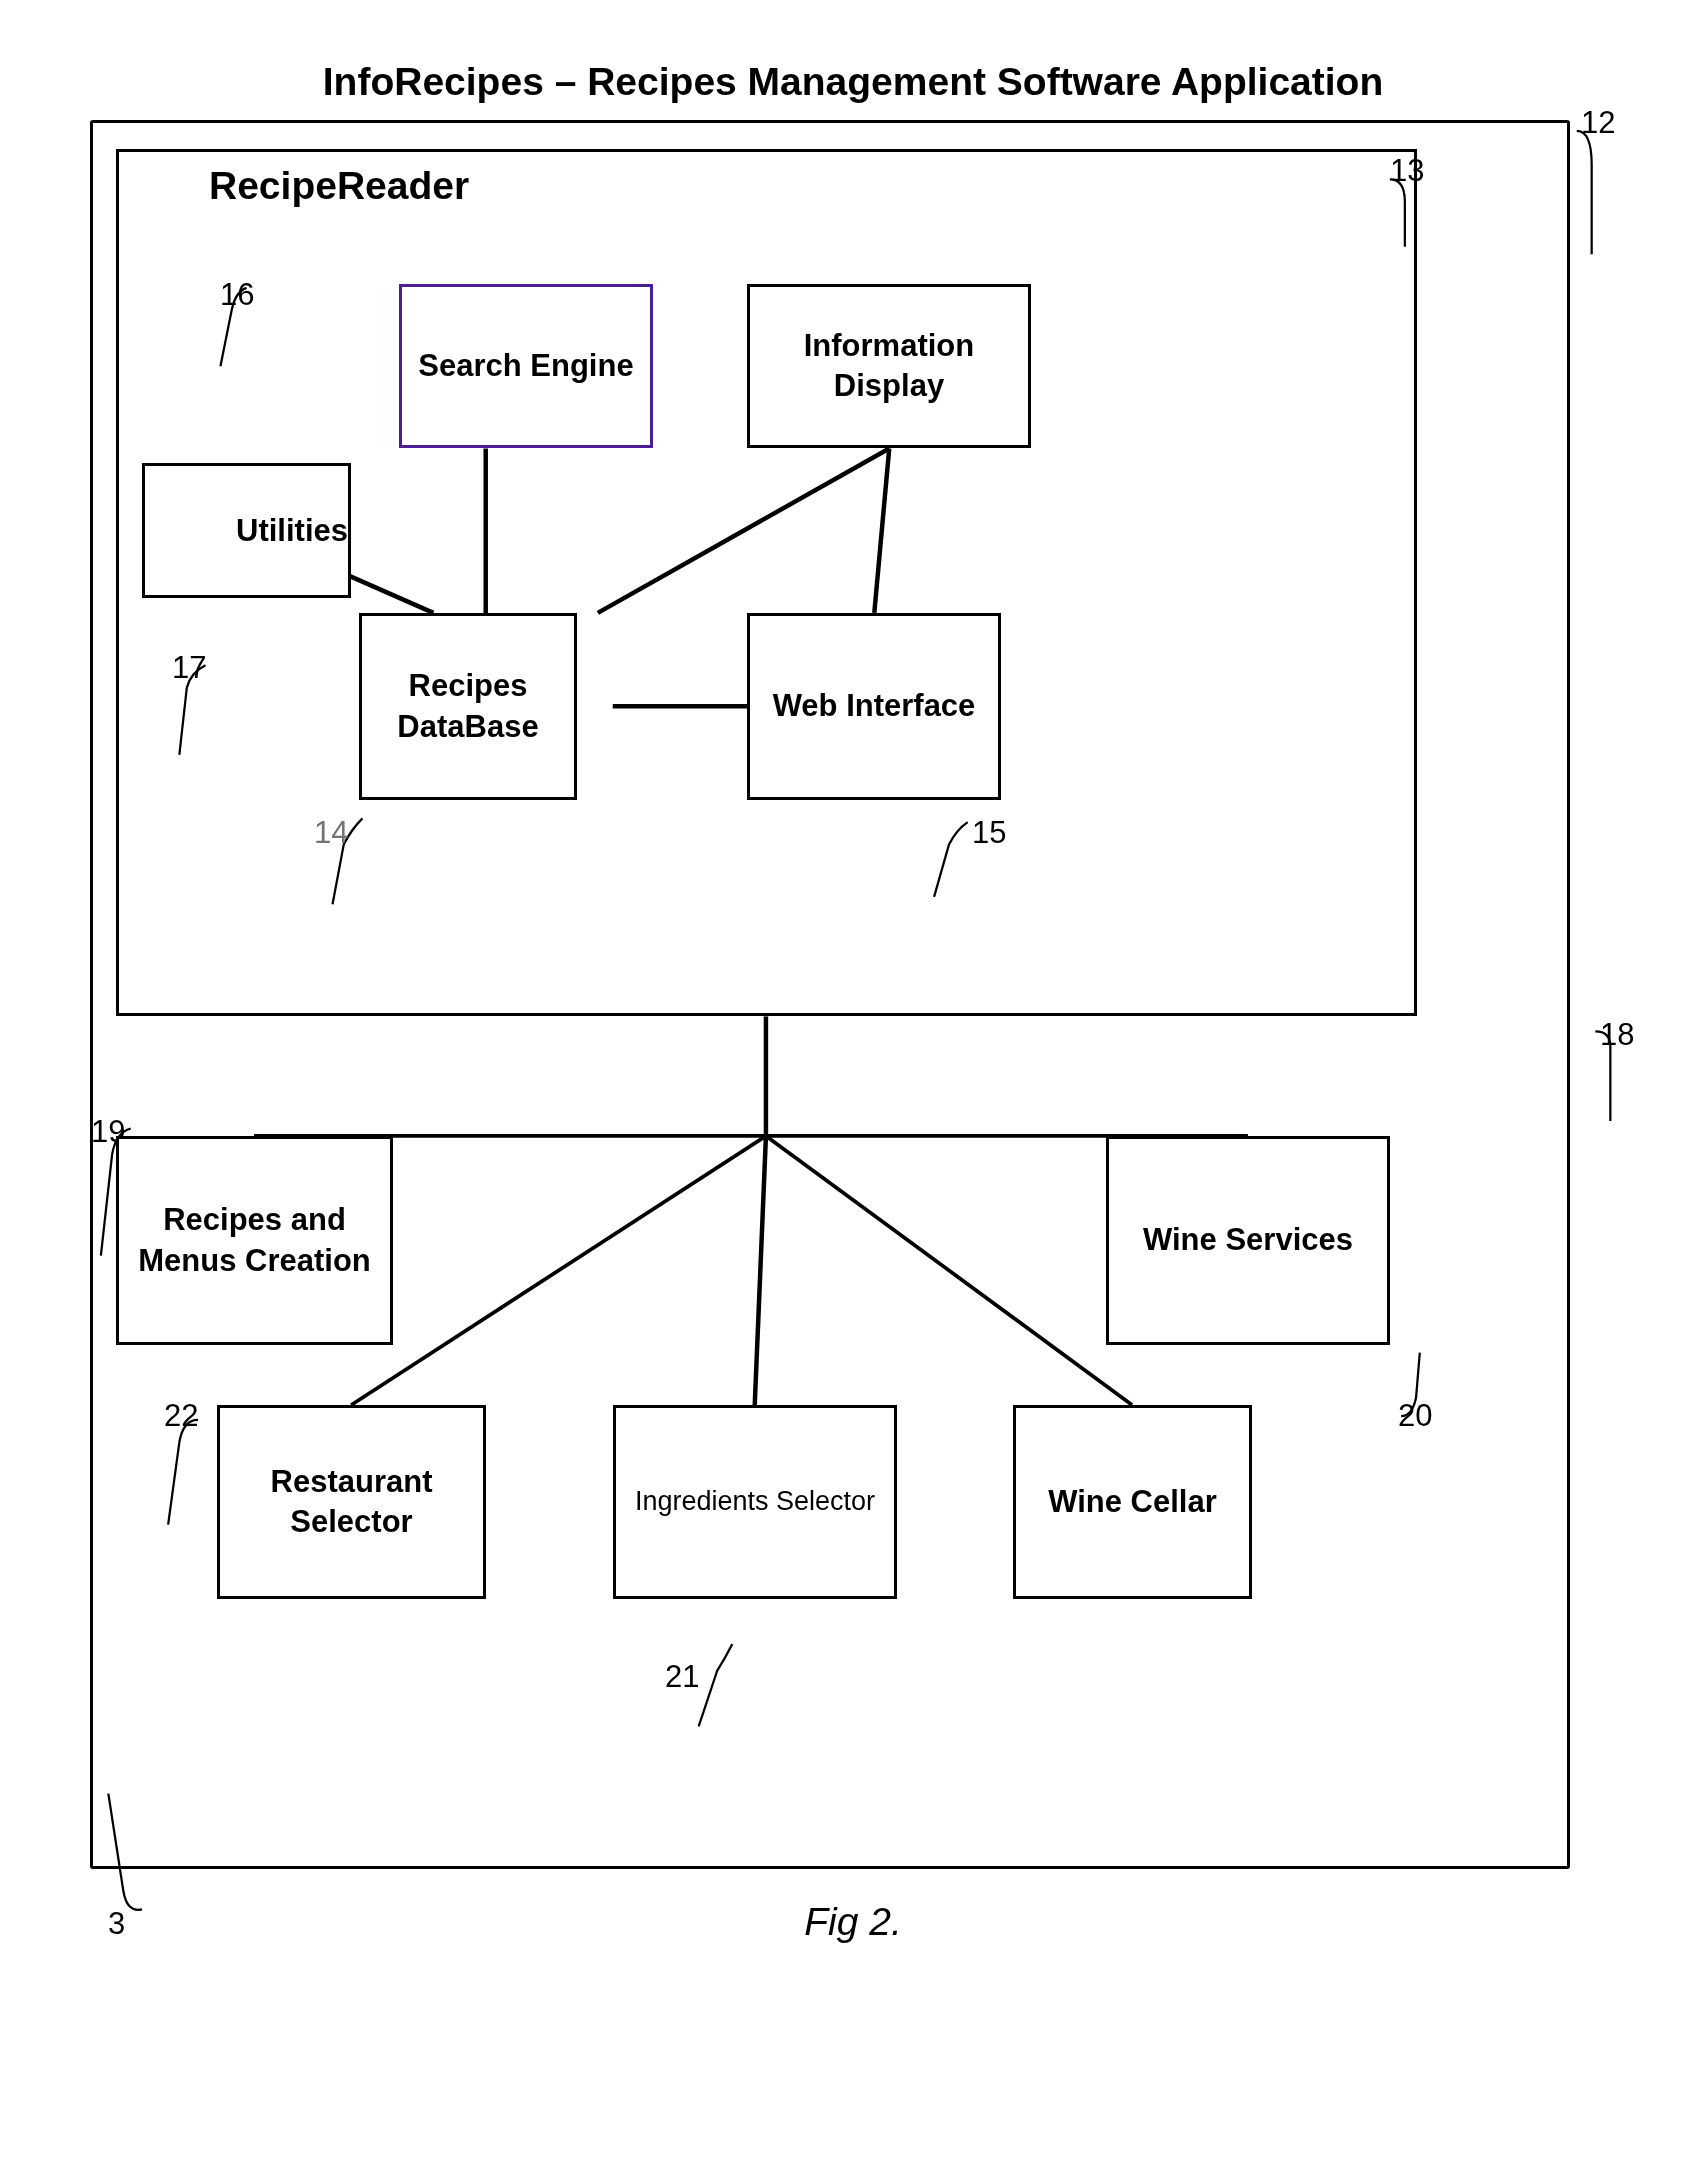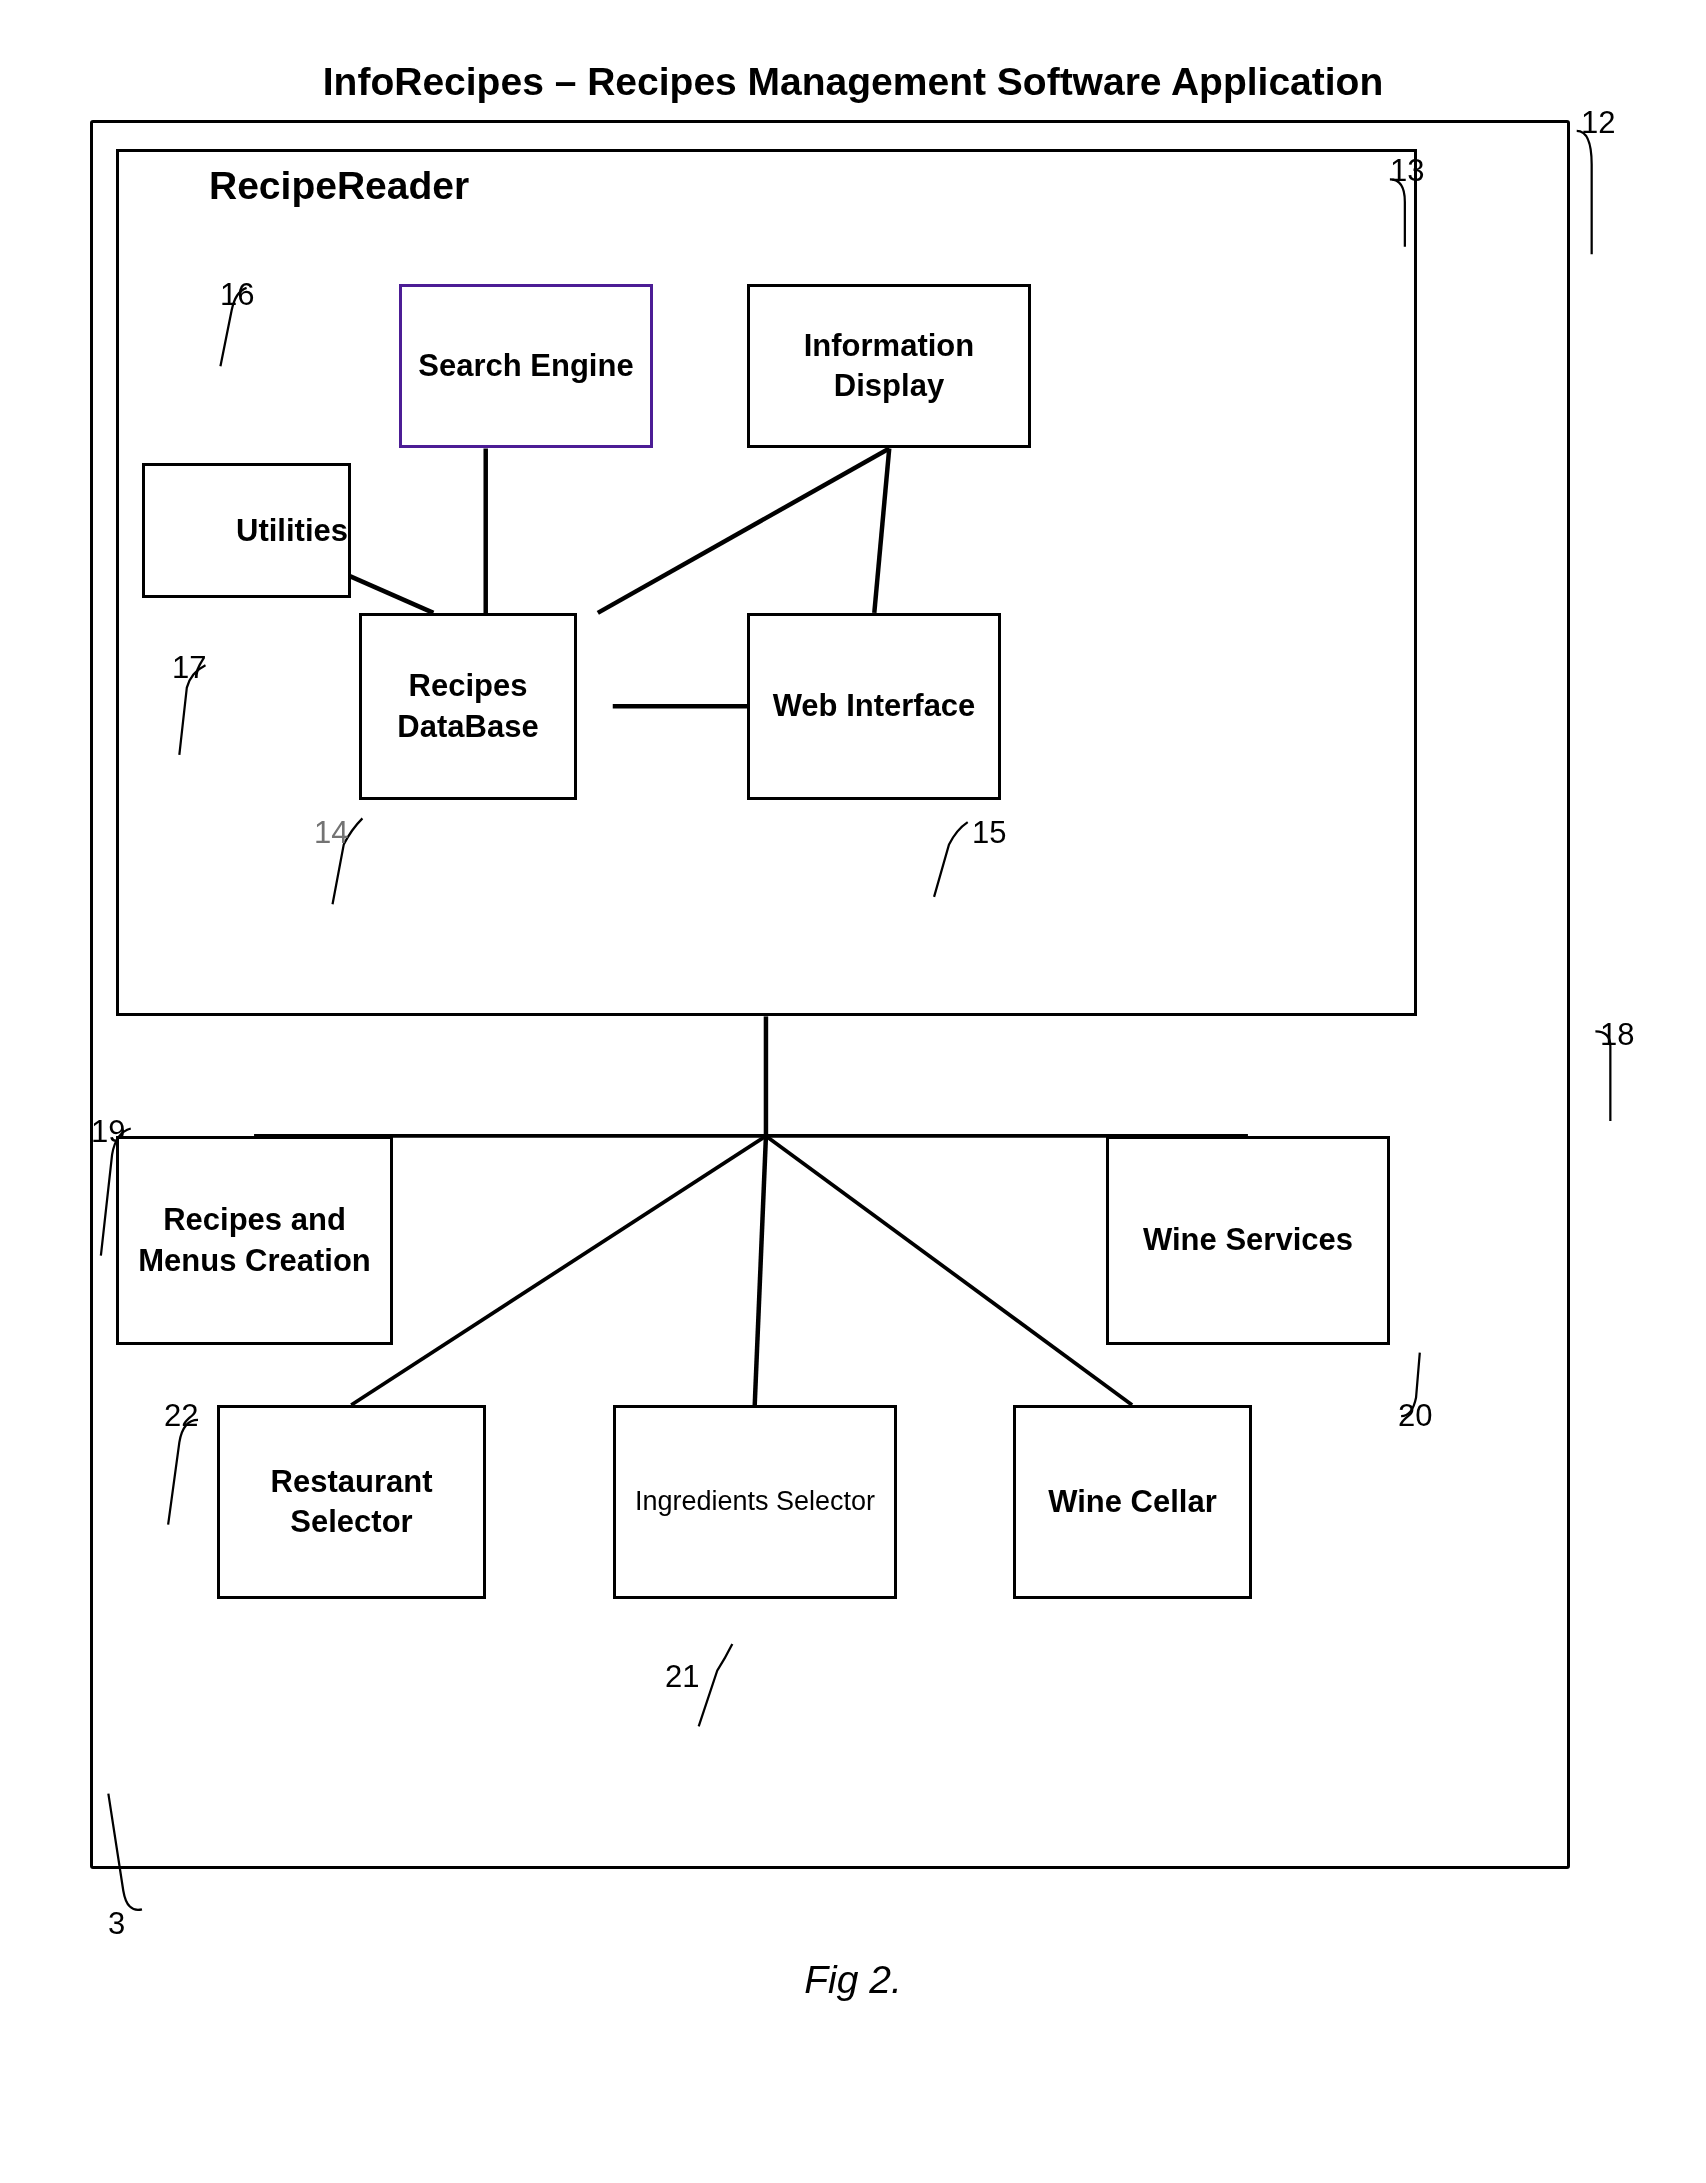--- a/index.html
+++ b/index.html
@@ -358,21 +358,21 @@
     }
     .wine-cellar-box span {
       font-size: 31px;
       font-weight: bold;
       line-height: 1.3;
     }
 
     
     .fig-caption {
       position: absolute;
-      top: 1958px;
+      top: 1900px;
       left: 50%;
       transform: translateX(-50%);
       font-size: 39px;
       font-style: italic;
       color: #000;
     }
 
     
     .lines-svg {
       position: absolute;

